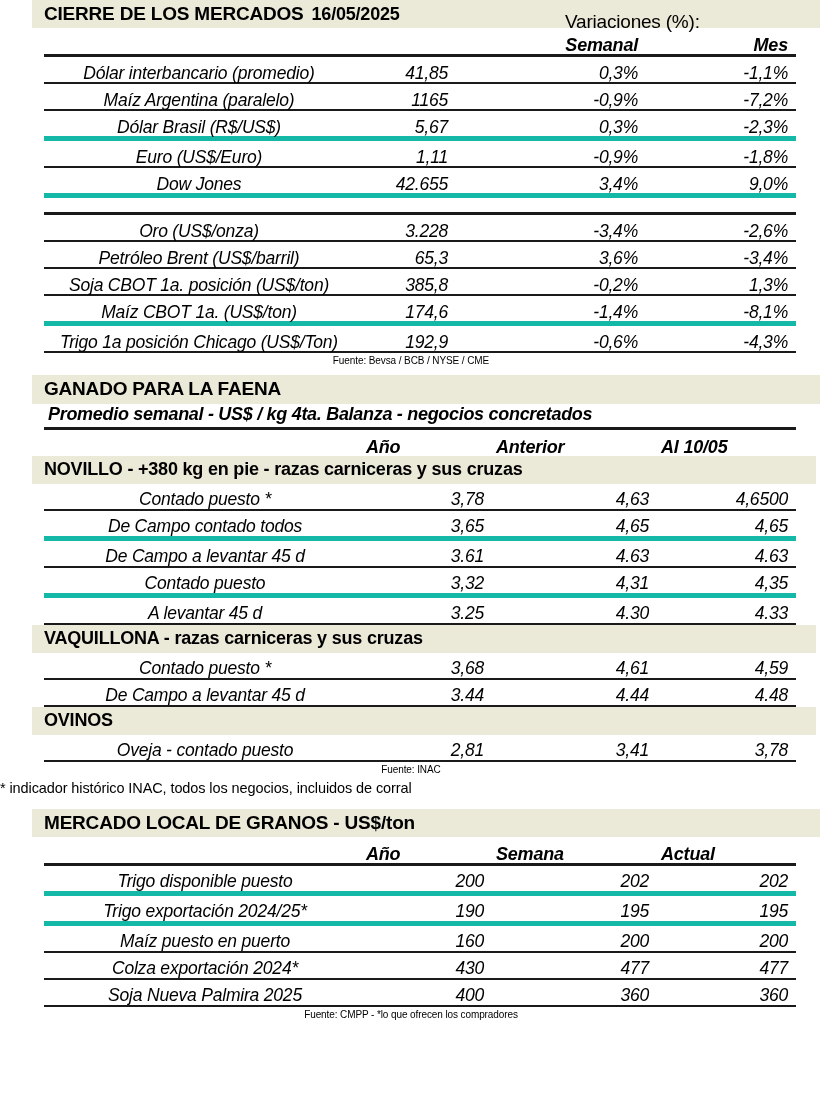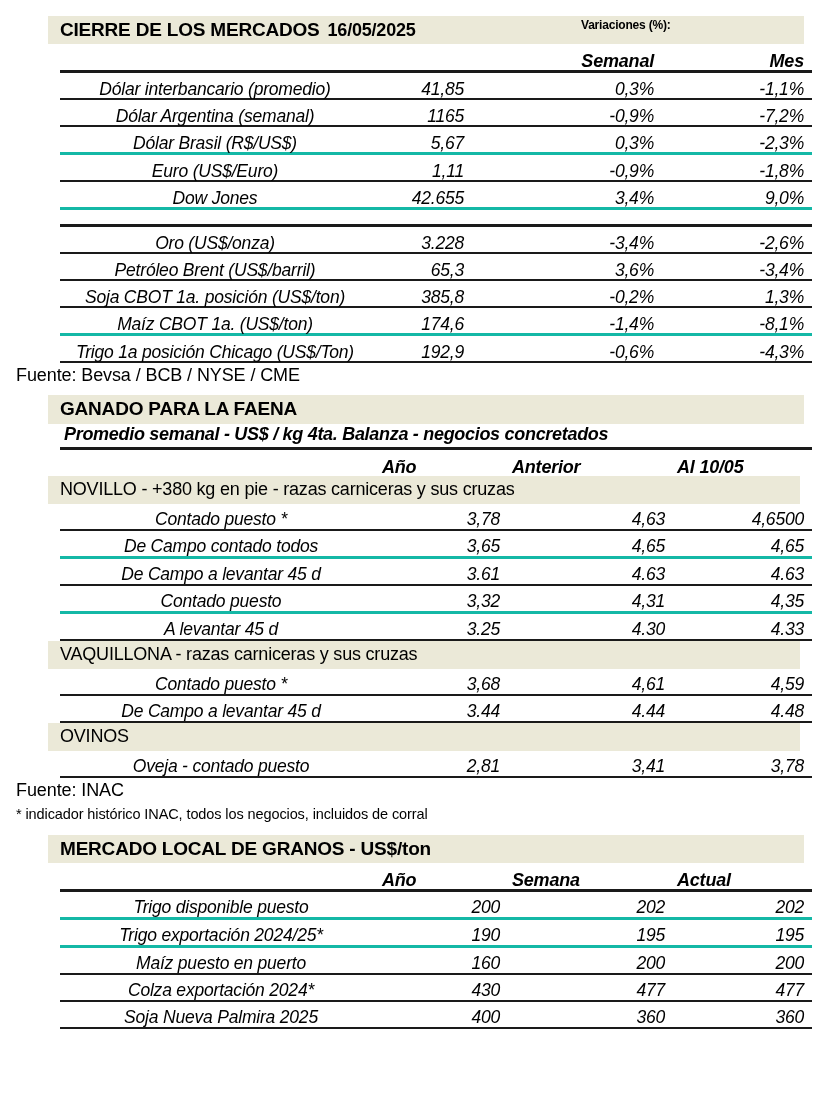--- a/index.html
+++ b/index.html
@@ -12,43 +12,44 @@
     height: 1108px;
     font-family: "Liberation Sans", sans-serif;
     color: #000000;
     overflow: hidden;
   }
   .page {
     position: relative;
     width: 840px;
     height: 1108px;
     box-sizing: border-box;
-    padding: 16px;
+    padding: 0;
   }
 
   
   .band {
     background: #ebe9d8;
     margin: 0 20px 0 32px;
     padding: 3px 0 4px 12px;
     font-weight: bold;
     font-size: 19px;
     letter-spacing: -0.2px;
     line-height: 1.12;
     white-space: nowrap;
   }
   .band .date {
     font-size: 18px;
     margin-left: 8px;
   }
   .band .varlabel {
-    font-weight: bold;
-    font-size: 12px;
+    font-weight: normal;
+    font-size: 19px;
     position: absolute;
     left: 565px;
+    margin-top: 8px;
   }
   .bandwrap { position: relative; }
 
   table {
     border-collapse: collapse;
     width: 752px;
     margin-left: 44px;
     table-layout: fixed;
     font-size: 17.5px;
     font-style: italic;
@@ -60,46 +61,46 @@
     line-height: 1.0;
     letter-spacing: -0.2px;
     white-space: nowrap;
     vertical-align: bottom;
   }
   .lbl { text-align: center; padding-left: 4px; }
   .num { text-align: right; padding-right: 8px; }
   .numl { text-align: left; padding-left: 4px; }
 
   tr.row td { height: 25px; border-bottom: 2px solid #1a1a1a; }
-  tr.rowthick td { height: 25px; border-bottom: 3px solid #14b8a6; }
+  tr.rowthick td { height: 25px; border-bottom: 5px solid #14b8a6; }
   tr.hdrplain td { height: 26px; font-weight: bold; font-size: 18px; }
   tr.toprule td { height: 0; border-top: 3px solid #1a1a1a; }
   tr.spacer td { height: 14px; }
 
   .src {
-    text-align: left;
-    font-size: 18px;
+    text-align: center;
+    font-size: 10px;
     padding-right: 18px;
     margin-top: 2px;
     letter-spacing: -0.1px;
   }
   .note {
     text-align: left;
     font-size: 14.5px;
     padding-right: 18px;
     letter-spacing: -0.1px;
   }
 
   
   .subband {
     background: #ebe9d8;
     margin-left: 32px;
     margin-right: 24px;
     padding: 3px 0 4px 12px;
-    font-weight: normal;
+    font-weight: bold;
     font-size: 18px;
     letter-spacing: -0.2px;
     white-space: nowrap;
   }
 
   .subtitle {
     margin-left: 44px;
     font-size: 18px;
     font-weight: bold;
     letter-spacing: -0.3px;
@@ -144,21 +145,21 @@
           <td colspan="4"></td>
         </tr>
 
       <tr class="row">
         <td class="lbl">Dólar interbancario (promedio)</td>
         <td class="num">41,85</td>
         <td class="num">0,3%</td>
         <td class="num">-1,1%</td>
       </tr>
       <tr class="row">
-        <td class="lbl">Dólar Argentina (semanal)</td>
+        <td class="lbl">Maíz Argentina (paralelo)</td>
         <td class="num">1165</td>
         <td class="num">-0,9%</td>
         <td class="num">-7,2%</td>
       </tr>
       <tr class="rowthick">
         <td class="lbl">Dólar Brasil (R$/US$)</td>
         <td class="num">5,67</td>
         <td class="num">0,3%</td>
         <td class="num">-2,3%</td>
       </tr>
@@ -391,14 +392,15 @@
       </tr>
       <tr class="row">
         <td class="lbl">Soja Nueva Palmira 2025</td>
         <td class="num">400</td>
         <td class="num">360</td>
         <td class="num">360</td>
       </tr>
     </tbody>
   </table>
 
+  <div class="src">Fuente: CMPP - *lo que ofrecen los compradores</div>
 
 </div>
 
 </body></html>

